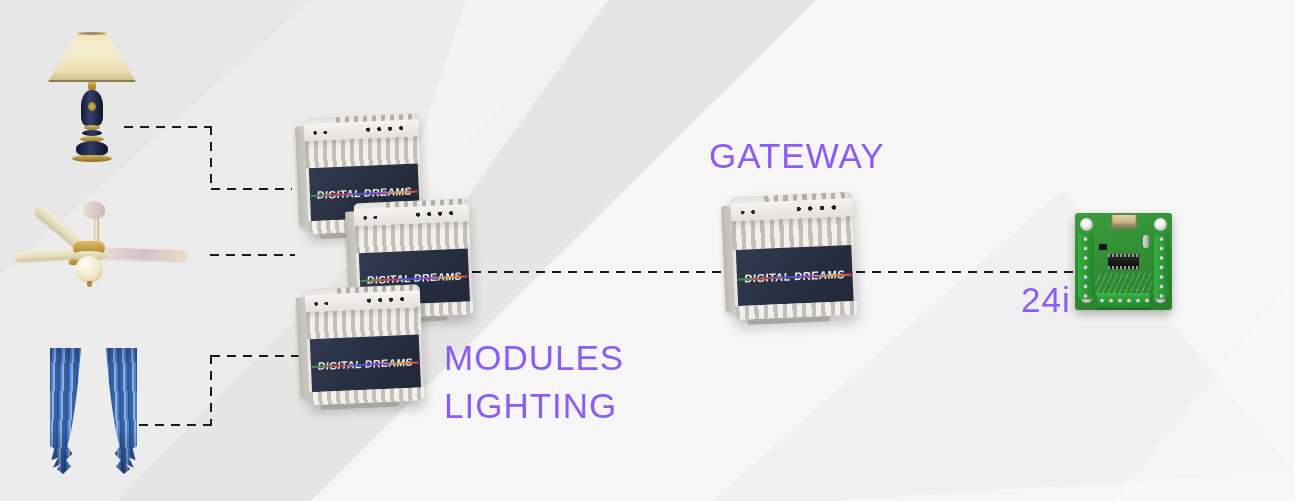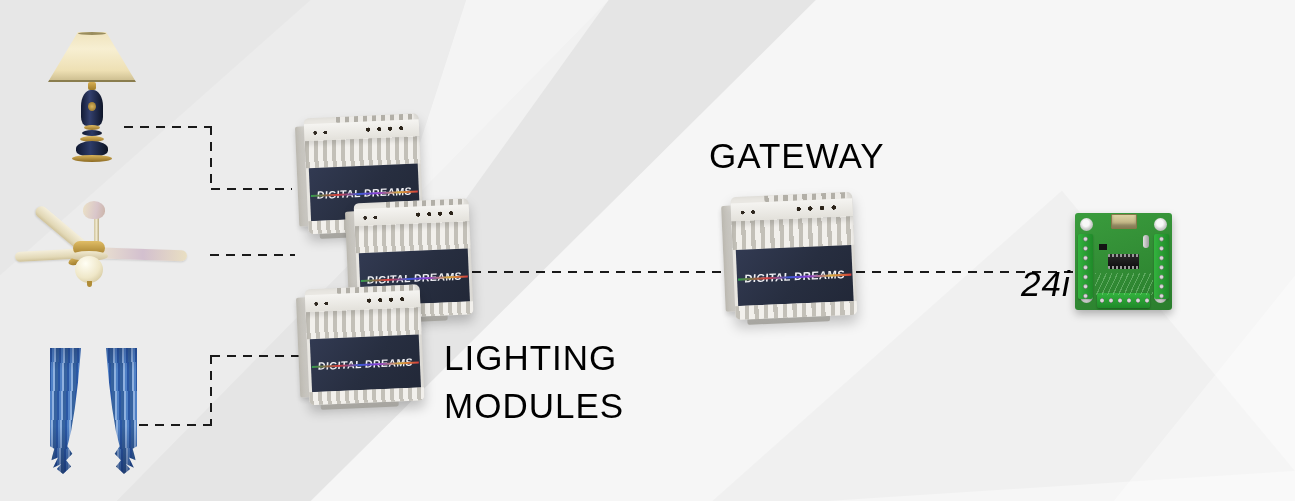--- a/index.html
+++ b/index.html
@@ -18,21 +18,21 @@
   .f5 { background:rgba(0,0,0,0.022); clip-path:polygon(82% 38%, 100% 94%, 64% 100%, 55% 100%); }
   .f6 { background:rgba(255,255,255,0.35); clip-path:polygon(86% 100%, 100% 55%, 100% 100%); }
 
   
   .dash-h { position:absolute; height:2px;
     background:repeating-linear-gradient(90deg,#1a1a1a 0 9px,transparent 9px 16px); }
   .dash-v { position:absolute; width:2px;
     background:repeating-linear-gradient(180deg,#1a1a1a 0 9px,transparent 9px 16px); }
 
   
-  .biglabel { position:absolute; color:#000000; font-weight:300;
+  .biglabel { position:absolute; color:#8b5cf6; font-weight:300;
     font-size:35px; letter-spacing:1px; line-height:48px; white-space:nowrap; }
 
   
   .din { position:absolute; width:124px; height:120px; transform:rotate(-2.5deg); }
   .din-rail { position:absolute; left:0; top:12px; width:11px; height:100px;
     background:linear-gradient(90deg,#bdbab2,#e8e6e1); border-radius:2px;
     box-shadow:0 3px 5px rgba(0,0,0,0.15); }
   .din-foot { position:absolute; left:20px; bottom:-5px; width:78px; height:9px;
     background:linear-gradient(#dedcd6,#c2c0ba); border-radius:2px; }
   .din-body { position:absolute; left:9px; top:4px; width:115px; height:116px;
@@ -158,21 +158,21 @@
     background:
       linear-gradient(180deg, rgba(10,25,70,0.25) 0%, rgba(10,25,70,0) 18%, rgba(10,25,70,0) 62%, rgba(8,20,60,0.45) 100%),
       repeating-linear-gradient(92deg,#2a57a4 0 2px,#5081c6 2px 4px,#8fb1df 4px 6px,#37639f 6px 9px);
     clip-path:polygon(0 0, 100% 0, 97% 9%, 90% 28%, 80% 48%, 68% 66%, 56% 78%, 72% 84%, 52% 89%, 68% 94%, 42% 100%, 22% 96%, 36% 92%, 10% 95%, 26% 87%, 4% 89%, 14% 80%, 0 78%); }
   .curtain-panel.left { left:2px; }
   .curtain-panel.right { left:58px; transform:scaleX(-1); }
 
   
   #lbl-gateway { left:709px; top:132px; }
   #lbl-lighting { left:444px; top:334px; }
-  #lbl-multiio-1 { left:1021px; top:260px;font-style:italic; }
+  #lbl-multiio-1 { left:1021px; top:276px; }
   #lbl-multiio-2 { left:1019px; top:323px; }
 </style>
 </head>
 <body>
 
 <div id="stage">
 
   <div class="facet f1"></div>
   <div class="facet f2"></div>
   <div class="facet f3"></div>
@@ -286,18 +286,18 @@
     <div class="term-v right"></div>
     <div class="term-h"></div>
     <div class="trace"></div>
     <div class="ic"></div>
     <div class="crystal"></div>
     <div class="chip-small"></div>
   </div>
 
   <div id="lbl-gateway" class="biglabel">GATEWAY</div>
   <div id="lbl-lighting" class="biglabel">
+    <div>MODULES</div>
     <div>LIGHTING</div>
-    <div>MODULES</div>
   </div>
   <div id="lbl-multiio-1" class="biglabel">24i</div>
 
 </div>
 
 </body></html>

